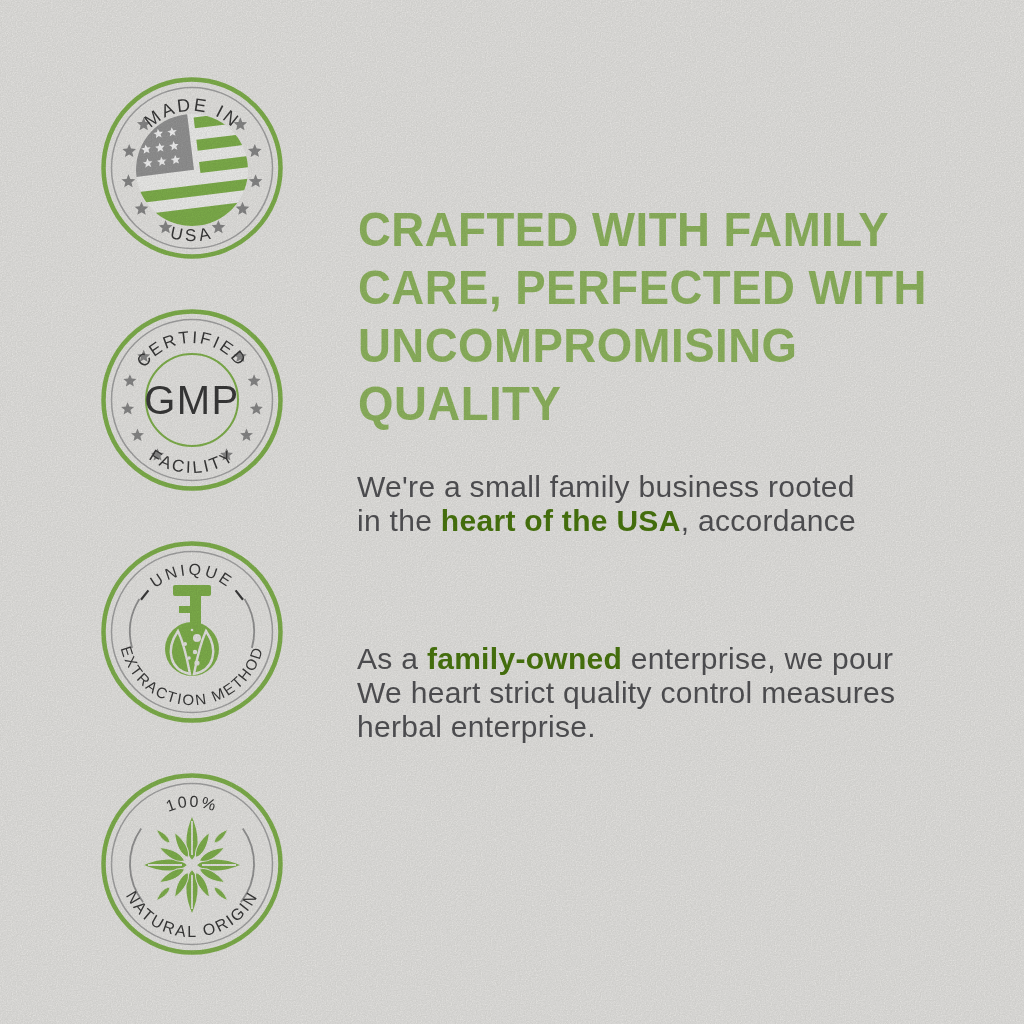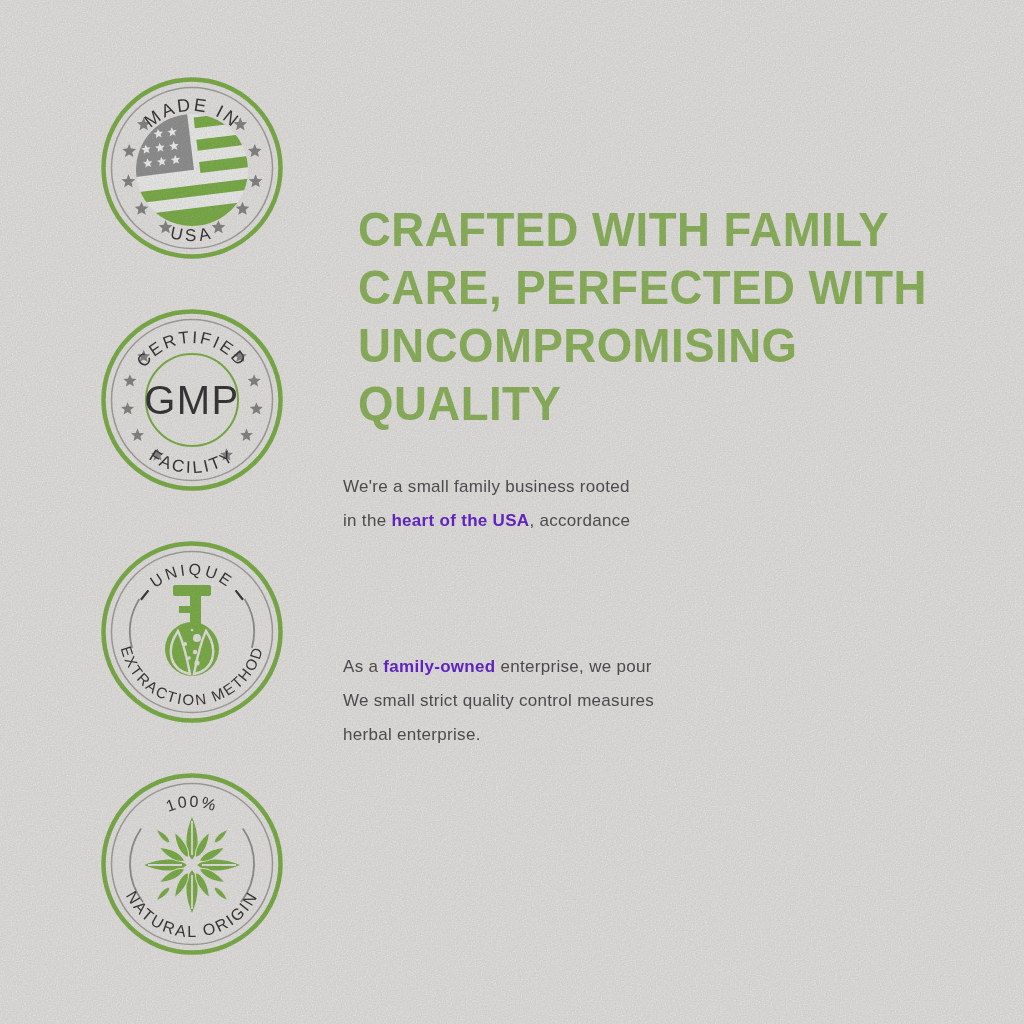--- a/index.html
+++ b/index.html
@@ -15,28 +15,28 @@
   #badge-extraction{top:539px;}
   #badge-natural{top:771px;}
   .badge text{font-family:"Liberation Sans",sans-serif;fill:#3c3c3c;font-weight:500;}
   .headline{
     position:absolute;left:358px;top:200px;margin:0;width:660px;
     font-size:49px;line-height:58px;font-weight:700;color:#96be64;
     letter-spacing:0.5px;transform:scaleX(0.93);transform-origin:left top;
     z-index:3;
   }
   .para{
-    position:absolute;left:343px;margin:0;width:580px;
-    font-size:17px;line-height:34px;color:#565659;letter-spacing:0.3px;
+    position:absolute;left:357px;margin:0;width:580px;
+    font-size:30px;line-height:34px;color:#565659;letter-spacing:0.3px;
     z-index:3;
   }
   #para-1{top:470px;}
-  #para-2{top:642px;margin-top:8px;}
+  #para-2{top:642px;}
   .line{display:block;}
-  .hl{color:#6d28d9;font-weight:700;}
+  .hl{color:#4d7c0f;font-weight:700;}
 </style>
 </head>
 <body>
 
 <div class="canvas">
 
   <svg width="0" height="0" style="position:absolute" aria-hidden="true">
     <defs>
       <path id="star5" d="M0,-10 L2.65,-3.64 9.51,-3.09 4.28,1.39 5.88,8.09 0,4.5 -5.88,8.09 -4.28,1.39 -9.51,-3.09 -2.65,-3.64 Z"></path>
       <path id="leafP" d="M0,-4 C8,-12 9,-30 0,-50 C-9,-30 -8,-12 0,-4 Z"></path>
@@ -222,21 +222,21 @@
     <span class="line">QUALITY</span>
   </h1>
 
   <p id="para-1" class="para">
     <span class="line"><span>We're a small family business rooted</span></span>
     <span class="line"><span>in the </span><span class="hl">heart of the USA</span><span>, accordance</span></span>
   </p>
 
   <p id="para-2" class="para">
     <span class="line"><span>As a </span><span class="hl">family-owned</span><span> enterprise, we pour</span></span>
-    <span class="line"><span>We small strict quality control measures</span></span>
+    <span class="line"><span>We heart strict quality control measures</span></span>
     <span class="line"><span>herbal enterprise.</span></span>
   </p>
 
   <svg class="noise" viewBox="0 0 1024 1024">
     <filter id="paperN">
       <feTurbulence type="fractalNoise" baseFrequency="0.8" numOctaves="2" stitchTiles="stitch"></feTurbulence>
       <feColorMatrix type="matrix" values="0 0 0 0 0  0 0 0 0 0  0 0 0 0 0  0.55 0.55 0.55 0 0"></feColorMatrix>
     </filter>
     <rect width="1024" height="1024" filter="url(#paperN)" opacity="0.14"></rect>
   </svg>

